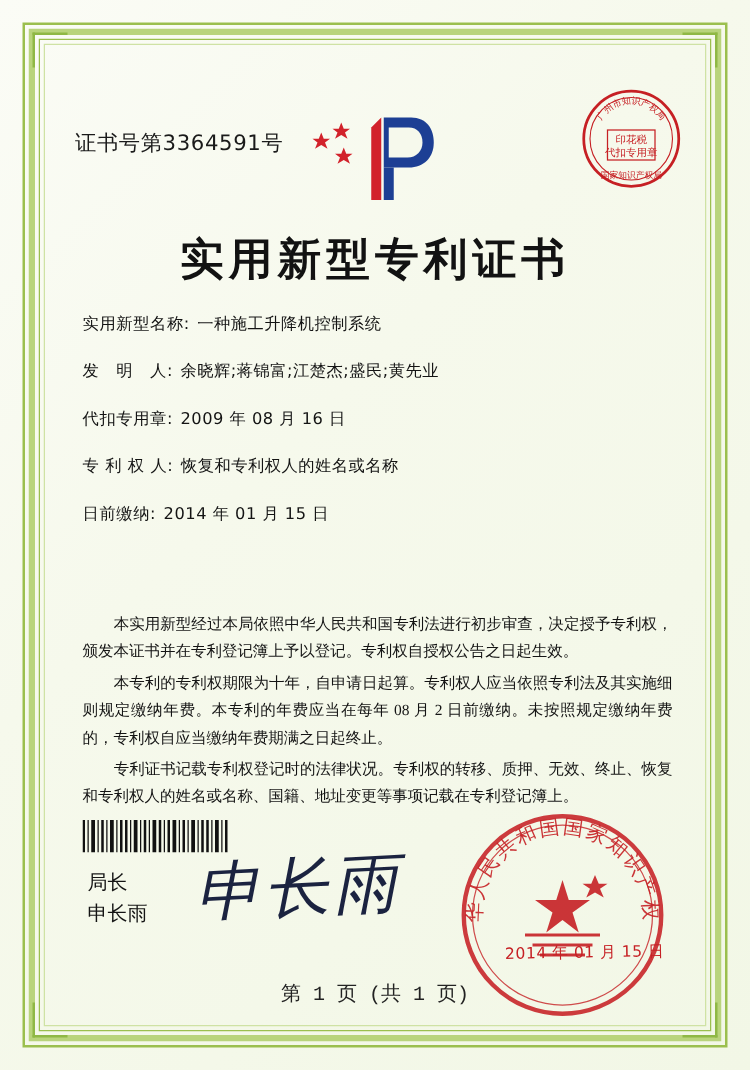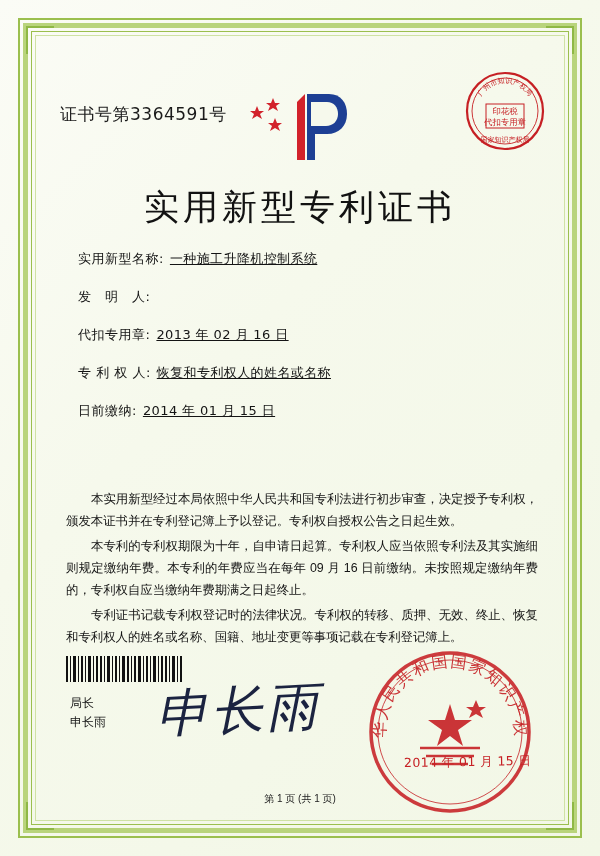--- a/index.html
+++ b/index.html
@@ -110,84 +110,82 @@
   }
 
   
   .main-title {
     position: absolute;
     left: 0;
     right: 0;
     top: 136px;
     text-align: center;
     font-size: 35px;
-    font-weight: normal;
+    font-weight: bold;
     letter-spacing: 4px;
     color: #121212;
     font-family: "DejaVu Sans", sans-serif;
   }
 
   
   .fields {
     position: absolute;
     left: 18px;
     right: 10px;
     top: 202px;
-    margin-left: 12px;
   }
   .field-row {
     display: flex;
     align-items: baseline;
     margin-bottom: 20px;
     font-size: 13px;
     color: #141414;
     font-family: "DejaVu Sans", sans-serif;
   }
   .field-label {
     white-space: nowrap;
     letter-spacing: 0.5px;
   }
   .field-value {
     margin-left: 6px;
     letter-spacing: 0.4px;
-    text-decoration: underline;
   }
 
   
   .paragraphs {
     position: absolute;
     left: 18px;
     right: 14px;
     top: 440px;
     font-size: 12.4px;
     line-height: 1.78;
     color: #141414;
     text-align: justify;
-    font-family: Liberation Sans, sans-serif;
+    font-family: Liberation Serif, serif;
   }
   .paragraphs p {
     margin: 0 0 3px 0;
     text-indent: 25px;
   }
 
   
   .barcode {
     position: absolute;
     left: 18px;
     top: 608px;
     width: 118px;
     height: 26px;
   }
 
   
   .sign-block {
     position: absolute;
     left: 22px;
     top: 646px;
-    font-size: 12px;
+    font-size: 16px;
     line-height: 1.55;
     color: #141414;
     font-family: "DejaVu Sans", sans-serif;
   }
 
   .signature {
     position: absolute;
     left: 108px;
     top: 628px;
     font-size: 52px;
@@ -218,23 +216,23 @@
     transform: rotate(-1deg);
   }
 
   
   .page-footer {
     position: absolute;
     left: 0;
     right: 0;
     bottom: 2px;
     text-align: center;
-    font-size: 10px;
+    font-size: 16px;
     color: #222;
-    font-family: Liberation Sans, sans-serif;
+    font-family: Liberation Mono, monospace;
   }
 </style>
 </head>
 <body>
 
 <div class="certificate">
 
   <div class="frame-outer"></div>
   <div class="frame-mid"></div>
   <div class="frame-inner"></div>
@@ -280,38 +278,39 @@
 
     <div class="main-title">实用新型专利证书</div>
 
     <div class="fields">
       <div class="field-row">
         <span class="field-label">实用新型名称:</span>
         <span class="field-value">一种施工升降机控制系统</span>
       </div>
       <div class="field-row">
         <span class="field-label">发　明　人:</span>
+        <span class="field-value">余晓辉;蒋锦富;江楚杰;盛民;黄先业</span>
       </div>
       <div class="field-row">
         <span class="field-label">代扣专用章:</span>
-        <span class="field-value">2013 年 02 月 16 日</span>
+        <span class="field-value">2009 年 08 月 16 日</span>
       </div>
       <div class="field-row">
         <span class="field-label">专 利 权 人:</span>
         <span class="field-value">恢复和专利权人的姓名或名称</span>
       </div>
       <div class="field-row">
         <span class="field-label">日前缴纳:</span>
         <span class="field-value">2014 年 01 月 15 日</span>
       </div>
     </div>
 
     <div class="paragraphs">
       <p>本实用新型经过本局依照中华人民共和国专利法进行初步审查，决定授予专利权，颁发本证书并在专利登记簿上予以登记。专利权自授权公告之日起生效。</p>
-      <p>本专利的专利权期限为十年，自申请日起算。专利权人应当依照专利法及其实施细则规定缴纳年费。本专利的年费应当在每年 09 月 16 日前缴纳。未按照规定缴纳年费的，专利权自应当缴纳年费期满之日起终止。</p>
+      <p>本专利的专利权期限为十年，自申请日起算。专利权人应当依照专利法及其实施细则规定缴纳年费。本专利的年费应当在每年 08 月 2 日前缴纳。未按照规定缴纳年费的，专利权自应当缴纳年费期满之日起终止。</p>
       <p>专利证书记载专利权登记时的法律状况。专利权的转移、质押、无效、终止、恢复和专利权人的姓名或名称、国籍、地址变更等事项记载在专利登记簿上。</p>
     </div>
 
     <div class="barcode">
       <svg width="118" height="26" viewBox="0 0 118 26" xmlns="http://www.w3.org/2000/svg">
         <g fill="#111111">
           <rect x="0" y="0" width="2" height="26"></rect>
             <rect x="4" y="0" width="1" height="26"></rect>
           <rect x="7" y="0" width="3" height="26"></rect>
             <rect x="12" y="0" width="1" height="26"></rect>

